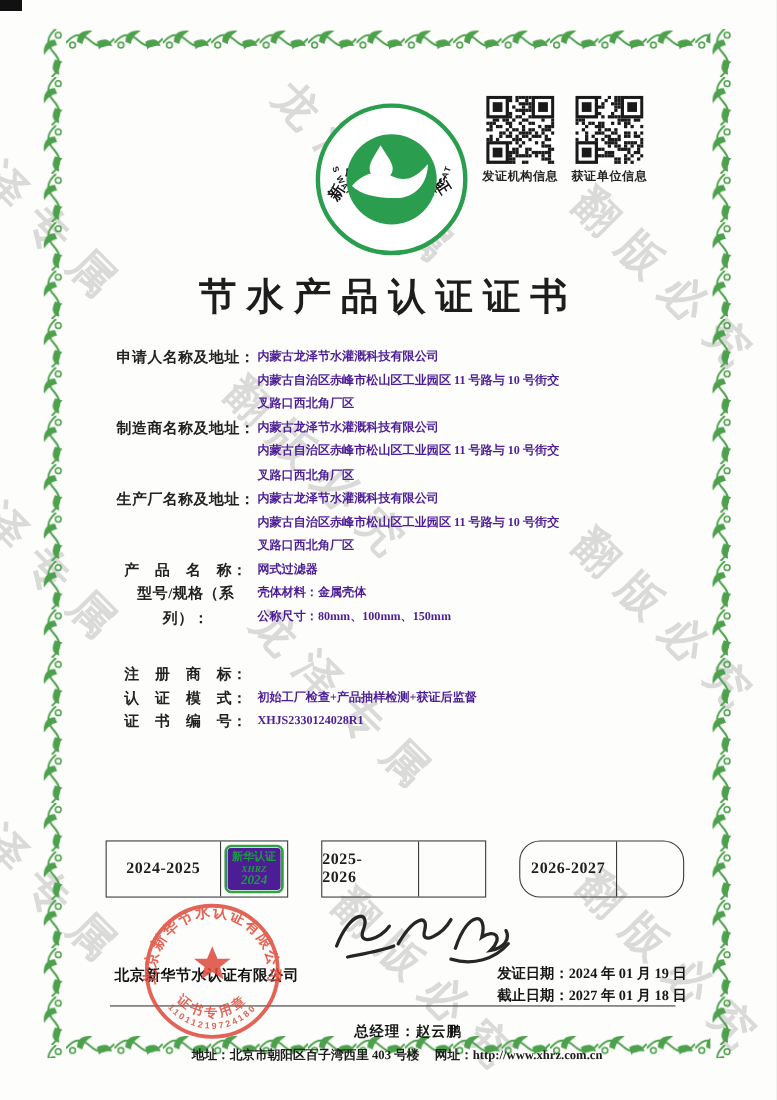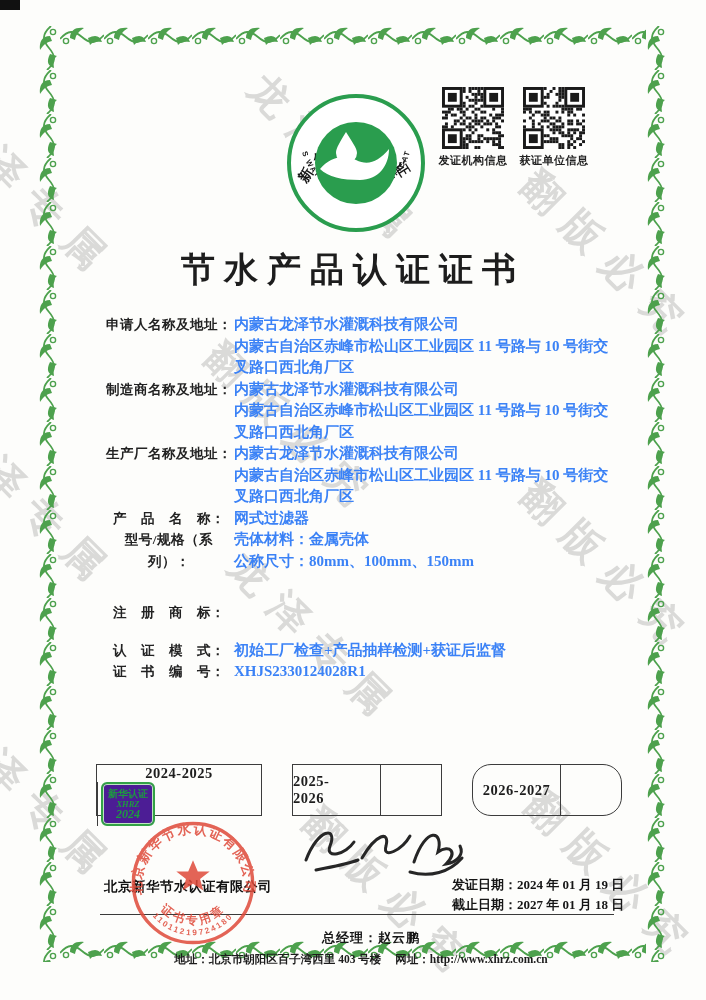--- a/index.html
+++ b/index.html
@@ -36,38 +36,38 @@
     font-family:"Liberation Sans","DejaVu Sans",sans-serif;
     font-size:34px;font-weight:900;letter-spacing:9px;color:#1d1d1d;
   }
   
   .fields{position:absolute;left:104px;top:314px;width:514px;z-index:4;}
   .frow{display:flex;align-items:flex-start;}
   .flabel{
     width:130px;flex:0 0 130px;font-weight:700;font-size:13.5px;
     line-height:21.5px;letter-spacing:0.5px;color:#222;text-align:center;
   }
-  .fval{flex:1;font-weight:700;font-size:15px;line-height:21.5px;color:#3b82f6;}
+  .fval{flex:1;font-weight:700;font-size:11px;line-height:21.5px;color:#4c1d95;}
   .fval .ln{min-height:21.5px;}
   .mt-xl{margin-top:30px;}
-  .mt-md{margin-top:16px;}
+  .mt-md{}
   
   .statement{
     position:absolute;left:104px;top:722px;width:514px;z-index:4;
     font-size:13.5px;font-weight:700;line-height:19.5px;text-indent:2em;color:#222;
   }
   
   .boxes{position:absolute;left:96px;top:764px;display:flex;gap:30px;z-index:4;}
   .ybox{height:50px;border:1.3px solid #3c3c3c;display:flex;background:transparent;}
   .ybox .year{
     flex:1;display:flex;align-items:center;justify-content:center;
     font-size:14.5px;font-weight:700;letter-spacing:0.5px;color:#1e1e1e;
   }
   .ybox .cell{width:60px;border-left:1.3px solid #3c3c3c;display:flex;align-items:center;justify-content:center;}
-  .b1{width:164px;flex-direction:column;}.b2{width:148px;gap:24px;}.b3{width:148px;border-radius:19px;}
+  .b1{width:164px;}.b2{width:148px;gap:24px;}.b3{width:148px;border-radius:19px;}
   .sticker{
     width:50px;height:40px;border:2px solid #33a246;border-radius:6px;
     background:#4c1d95;display:flex;flex-direction:column;align-items:center;justify-content:center;
     box-shadow:inset 0 0 0 1px #bfe3c2;
   }
   .sticker .s1{font-size:10px;font-weight:700;color:#1d9c3f;line-height:11px;font-family:"Liberation Sans",sans-serif;}
   .sticker .s2{font-size:8.5px;font-weight:700;font-style:italic;color:#1d9c3f;line-height:10px;}
   .sticker .s3{font-size:12px;font-weight:700;font-style:italic;color:#1d9c3f;line-height:11px;}
   
   .stamp{position:absolute;left:128px;top:818px;width:130px;height:130px;z-index:6;opacity:0.85;}

